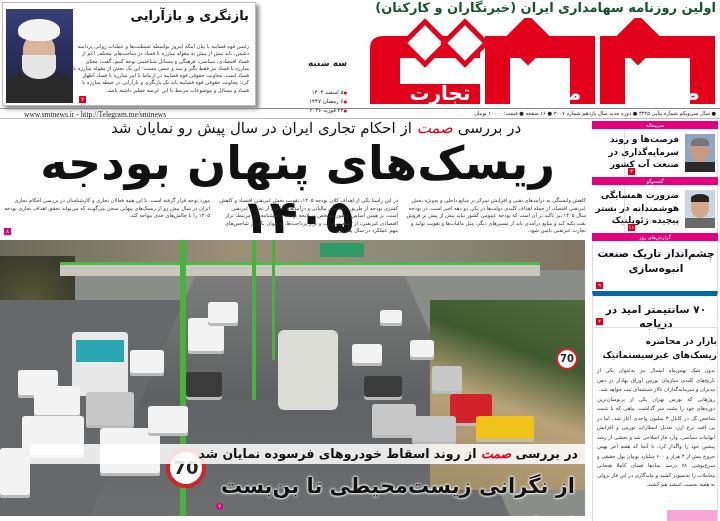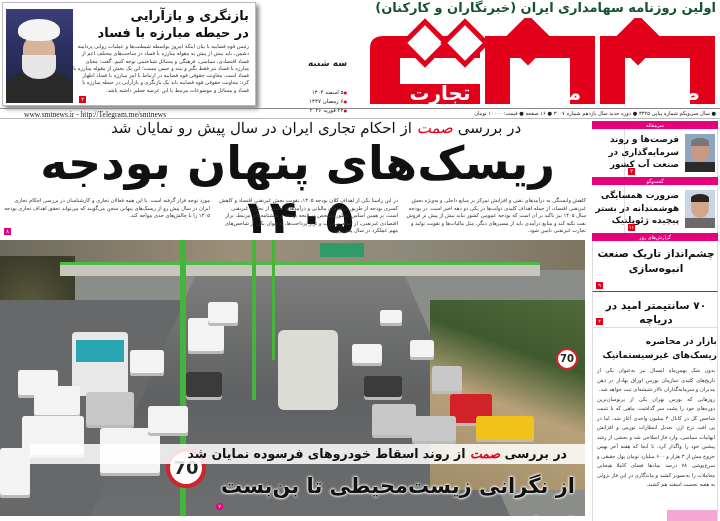--- a/index.html
+++ b/index.html
@@ -59,21 +59,21 @@
   .car.silver { background:#c8c8c8; }
   .bus { position:absolute; left:72px; top:92px; width:56px; height:64px; background:#e8e8e8; border-radius:4px; }
   .bus::after { content:""; position:absolute; left:4px; top:8px; width:48px; height:22px; background:#2aa6b3; }
   .tanker { position:absolute; left:278px; top:90px; width:60px; height:80px; background:#dcdcd6; border-radius:6px; }
   .sign70 { position:absolute; width:32px; height:32px; border-radius:50%; background:#fff; border:4px solid #d2232a; text-align:center; font-weight:bold; color:#222; }
   .sign70.big { left:166px; top:208px; width:40px; height:40px; font-size:18px; line-height:32px; }
   .sign70.small { left:556px; top:108px; width:22px; height:22px; border-width:2px; font-size:10px; line-height:18px; }
   .green-sign { position:absolute; left:320px; top:3px; width:44px; height:14px; background:#2f9b6a; }
 
   .caption-bar { position: absolute; left: 30px; top: 444px; width: 555px; height: 20px; background: rgba(255,255,255,0.85); }
-  .caption-kicker { position: absolute; left: 36px; top: 444px; width: 555px; height: 32px; font-size: 12.5px; font-weight: bold; line-height: 20px; padding-right: 24px; }
+  .caption-kicker { position: absolute; left: 47px; top: 444px; width: 555px; height: 32px; font-size: 12.5px; font-weight: bold; line-height: 20px; padding-right: 24px; }
   .caption-kicker .brand-mini { color:#e2001a; font-style: italic; }
   .caption-headline { position: absolute; left: 200px; top: 466px; width: 385px; font-size: 21px; font-weight: 900; line-height: 40px; color: #111; text-shadow: 0 0 3px #fff, 0 0 3px #fff, 0 0 2px #fff; text-align: right; padding-right: 10px; }
   .caption-tag { position:absolute; left:216px; top:503px; width:7px; height:7px; background:#e6007e; border-radius:50%; color:#fff; font-size:5px; line-height:7px; text-align:center; }
   .bottom-rule { position:absolute; left:0; top:516px; width:720px; height:5px; background:#fff; }
 
   
   .sidebar { position: absolute; left: 592px; top: 121px; width: 126px; height: 395px; }
   .sec-label { height: 8px; background: #e6007e; color: #fff; font-size: 5px; line-height: 8px; text-align: center; }
   .sec-card { position: relative; border-left:1px solid #ddd; border-right:1px solid #ddd; }
   .op-card { height: 48px; margin-left: 32px; }
@@ -82,41 +82,40 @@
   .op-card .thumb .hair { position:absolute; left:6px; top:4px; width:18px; height:8px; border-radius:50% 50% 0 0; background:#777; }
   .op-card .thumb .suit { position:absolute; left:0; top:28px; width:30px; height:12px; background:#2a2a2a; }
   .op-card .thumb.young { background:#c8d6e4; }
   .op-card .thumb.young .hair { background:#2c241f; }
   .op-card .thumb.young .head { background:#d3a789; }
   .op-card .thumb.young .suit { background:#6a6a6a; }
   .op-title { position:absolute; right:38px; top:4px; width:84px; font-size:8.8px; font-weight:bold; line-height:12.5px; }
   .sec-card .page-tag { position:absolute; left:3px; bottom:2px; }
   .report-card { height: 50px; }
   .report-title { position:absolute; left:2px; top:5px; width:122px; text-align:center; font-size:10.5px; font-weight:bold; line-height:15px; }
-  .single-card { height: 36px; border-top:1px solid #0369a1; }
+  .single-card { height: 36px; border-top:5px solid #0369a1; }
   .single-title { position:absolute; left:2px; top:6px; width:122px; text-align:center; font-size:10.5px; font-weight:bold; line-height:14px; }
   .market-card { height: 214px; border-top:1px solid #ddd; border-bottom:1px solid #ddd; }
   .market-title { position:absolute; left:2px; top:6px; width:122px; text-align:center; font-size:9px; font-weight:bold; line-height:14px; }
   .market-body { position:absolute; left:4px; top:38px; width:118px; font-size:5.2px; line-height:9.5px; color:#333; text-align:justify; }
   .market-body p { margin-bottom: 0; }
   .pink-stamp { position:absolute; right:0px; top:182px; width:50px; height:16px; background:rgba(230,0,126,0.35); }
 </style>
 </head>
 <body>
 
 <div class="feature-box">
   <div class="feature-photo">
     <div class="robe"></div>
     <div class="face"></div>
     <div class="beard"></div>
     <div class="turban"></div>
   </div>
   <div class="feature-title rtl">
     <div>بازنگری و بازآرایی</div>
-    <div>در حیطه مبارزه با فساد</div>
   </div>
   <div class="feature-body rtl">رئیس قوه قضاییه با بیان اینکه امروز بواسطه شیطنت‌ها و عملیات روانی پردامنه دشمن، باید بیش از پیش به مقوله مبارزه با فساد در ساحت‌های مختلف اعم از فساد اقتصادی، سیاسی، فرهنگی و مسائل شناختیتی توجه کنیم، گفت: معنای مبارزه با فساد نیز فقط بگیر و ببند و حبس نیست؛ این یک بخش از مقوله مبارزه با فساد است. معاونت حقوقی قوه قضاییه در ارتباط با امر مبارزه با فساد اظهار کرد: معاونت حقوقی قوه قضاییه باید یک بازنگری و بازآرایی در حیطه مبارزه با فساد و مسائل و موضوعات مرتبط با این عرصه خطیر داشته باشد.</div>
   <span class="page-tag">۲</span>
 </div>
 
 <div class="slogan rtl">اولین روزنامه سهامداری ایران (خبرنگاران و کارکنان)</div>
 
 <svg class="logo" viewBox="0 0 345 88">
 
   <path d="M0 86 L0 30 Q0 18 14 18 L110 18 L110 40 L30 40 L30 66 L110 66 L110 86 Z" fill="#e2001a"></path>

